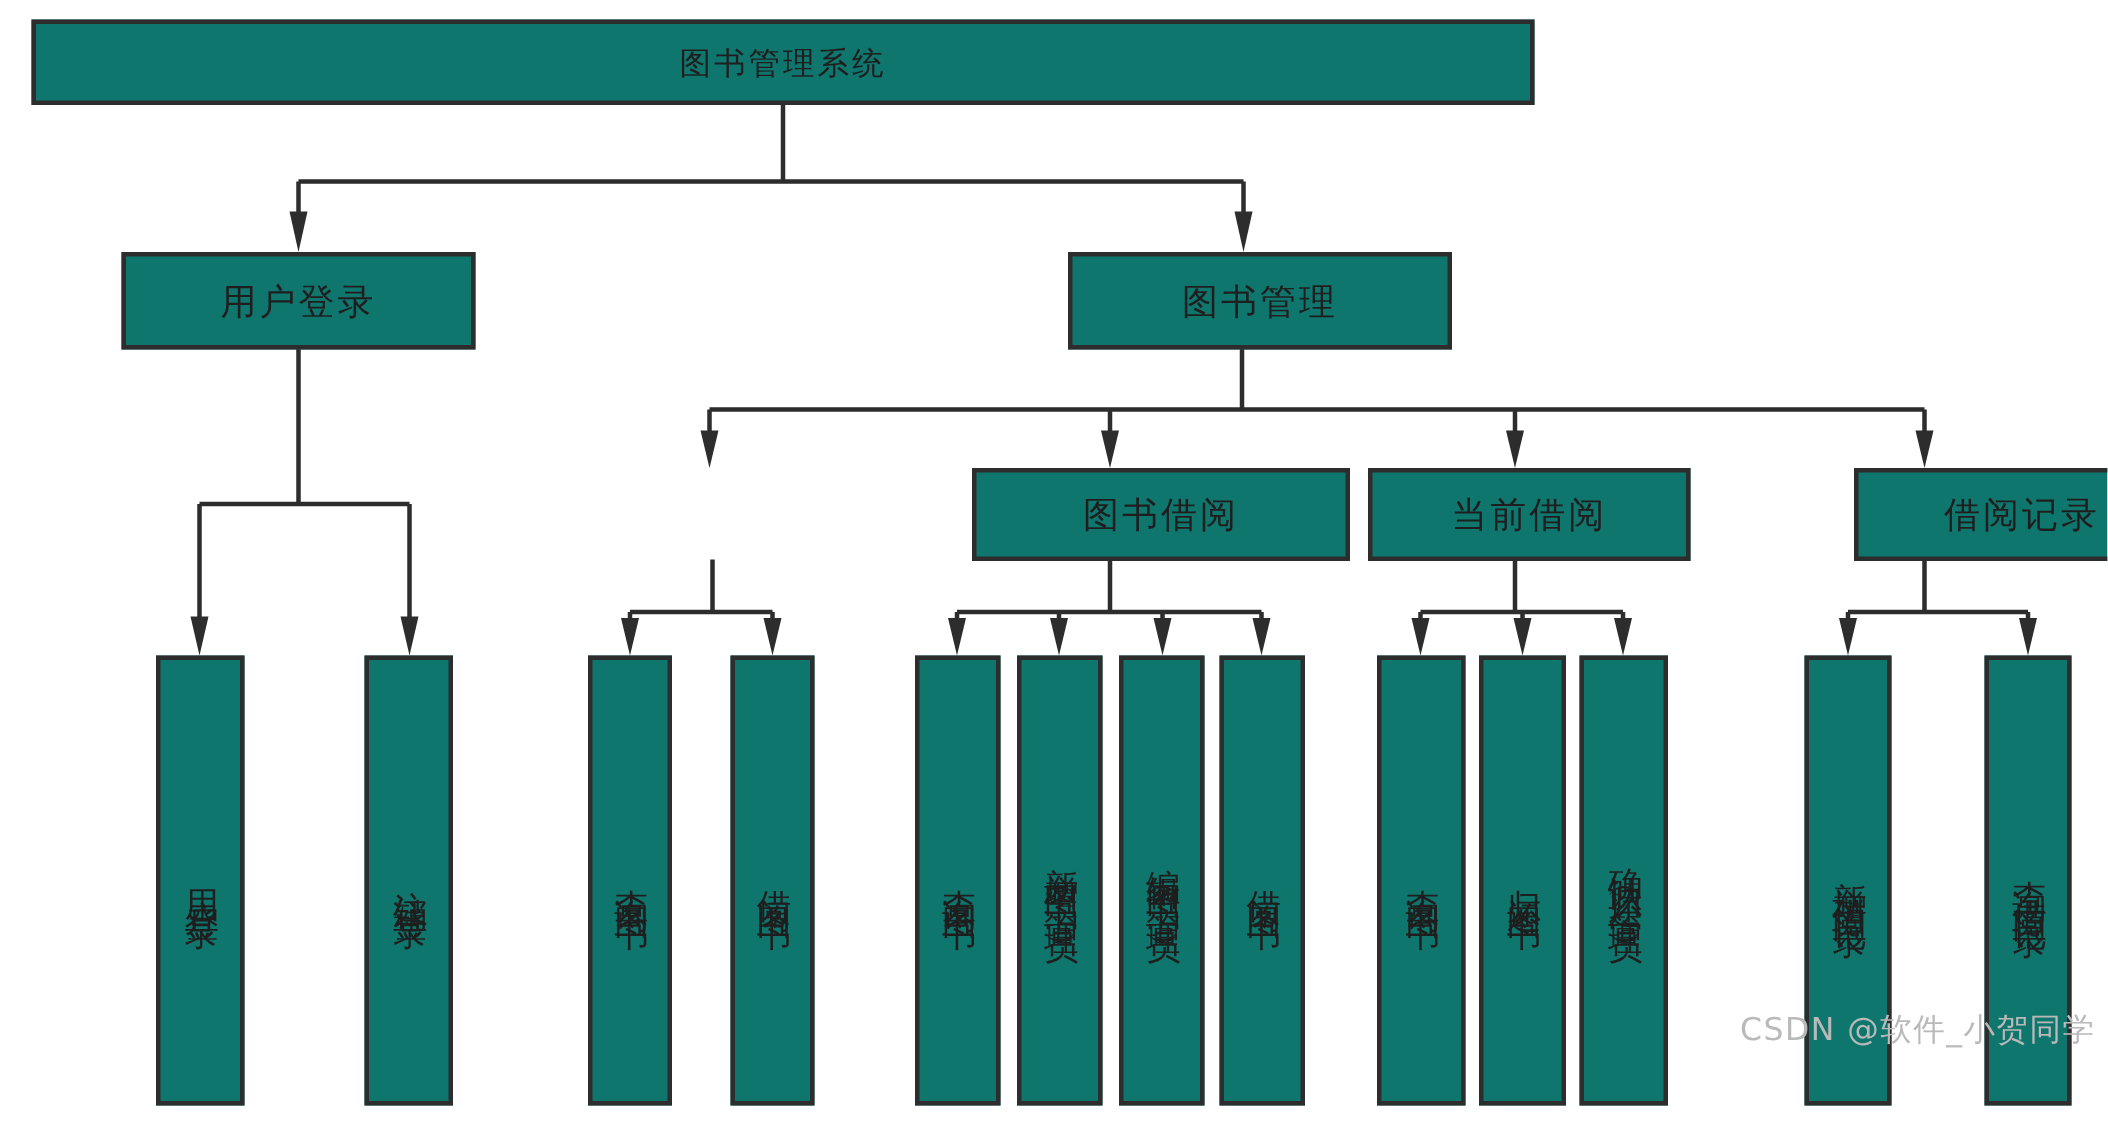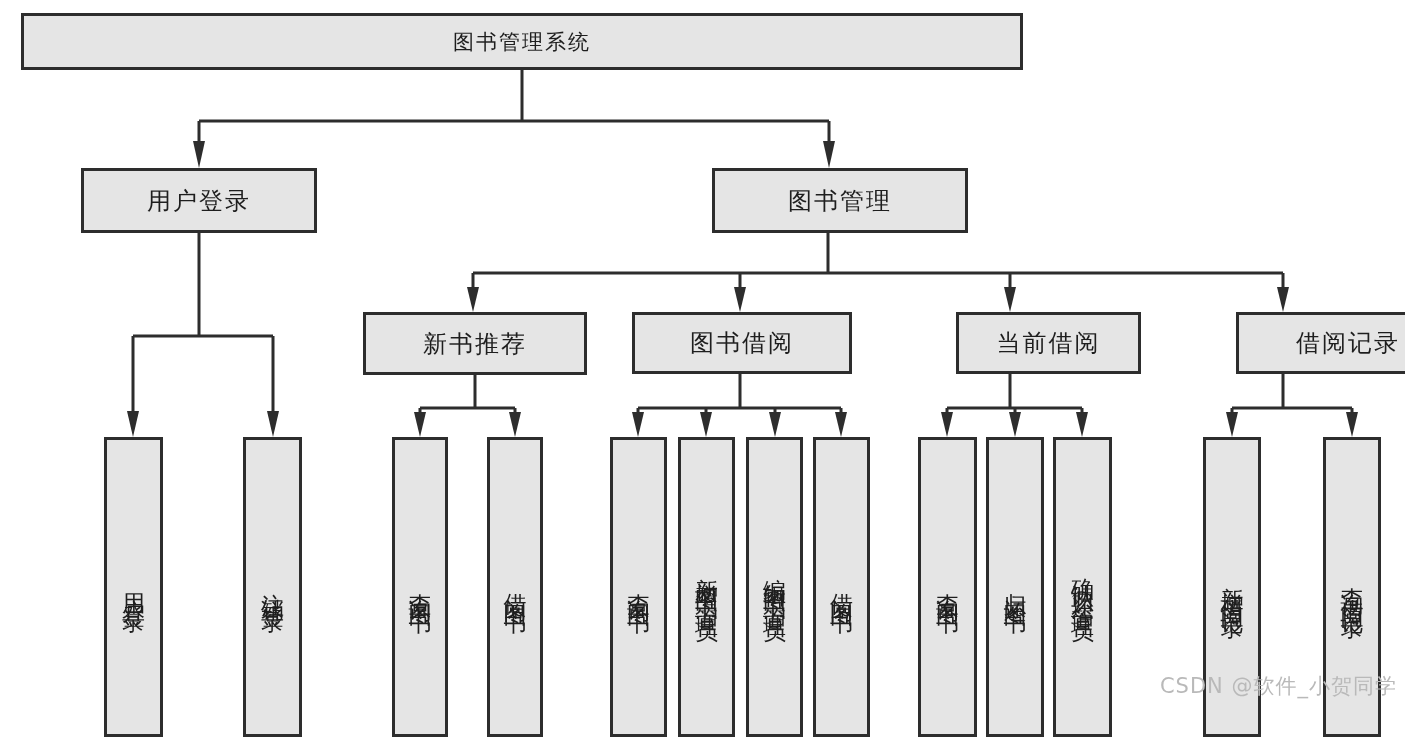--- a/index.html
+++ b/index.html
@@ -7,21 +7,21 @@
     position:relative;width:1405px;height:747px;overflow:hidden;
     background:var(--background,#ffffff);
     font-family:"DejaVu Sans","Liberation Sans",sans-serif;
     color:var(--text,#1e1e1e);
   }
   .connectors{position:absolute;left:0;top:0;width:1405px;height:747px;}
   .connectors path{stroke:var(--line,#2d2d2d);stroke-width:3;fill:none;}
   .connectors polygon{fill:var(--line,#2d2d2d);}
   .node{
     position:absolute;box-sizing:border-box;
-    border:3px solid var(--line,#2d2d2d);background:#e5e5e5;
+    border:3px solid var(--line,#2d2d2d);background:#0f766e;
     display:flex;align-items:center;justify-content:center;
     text-align:left;white-space:nowrap;
   }
   .lvl1{font-size:21px;letter-spacing:2px;}
   .lvl2{font-size:24px;letter-spacing:2px;}
   .lvl3{font-size:24px;letter-spacing:2px;}
   .leaf{
     writing-mode:vertical-rl;
     font-size:23px;letter-spacing:6px;line-height:1;
     white-space:normal;
@@ -71,23 +71,22 @@
     <path d="M1283 373 V408 M1232 408 H1352 M1232 408 V414 M1352 408 V414"></path>
     <polygon points="1226,412 1238,412 1232,437"></polygon>
     <polygon points="1346,412 1358,412 1352,437"></polygon>
   </svg>
 
   <div class="node lvl1" style="left:21px;top:13px;width:1002px;height:57px">图书管理系统</div>
 
   <div class="node lvl2" style="left:81px;top:168px;width:236px;height:65px">用户登录</div>
   <div class="node lvl2" style="left:712px;top:168px;width:256px;height:65px">图书管理</div>
 
-  <div class="node lvl3" style="left:363px;top:312px;width:224px;height:63px">新书推荐</div>
-  <div class="node lvl3" style="left:632px;top:312px;width:220px;height:62px">图书借阅</div>
-  <div class="node lvl3" style="left:956px;top:312px;width:185px;height:62px">当前借阅</div>
+  <div class="node lvl3" style="left:648px;top:312px;width:252px;height:62px">图书借阅</div>
+  <div class="node lvl3" style="left:912px;top:312px;width:215px;height:62px">当前借阅</div>
   <div class="node lvl3" style="left:1236px;top:312px;width:224px;height:62px">借阅记录</div>
 
   <div class="node leaf" style="left:104px;top:437px;width:59px;height:300px">用户登录</div>
   <div class="node leaf" style="left:243px;top:437px;width:59px;height:300px">注销登录</div>
 
   <div class="node leaf" style="left:392px;top:437px;width:56px;height:300px">查询图书</div>
   <div class="node leaf" style="left:487px;top:437px;width:56px;height:300px">借阅图书</div>
 
   <div class="node leaf" style="left:610px;top:437px;width:57px;height:300px">查询图书</div>
   <div class="node leaf" style="left:678px;top:437px;width:57px;height:300px">新增图书（管理员）</div>

